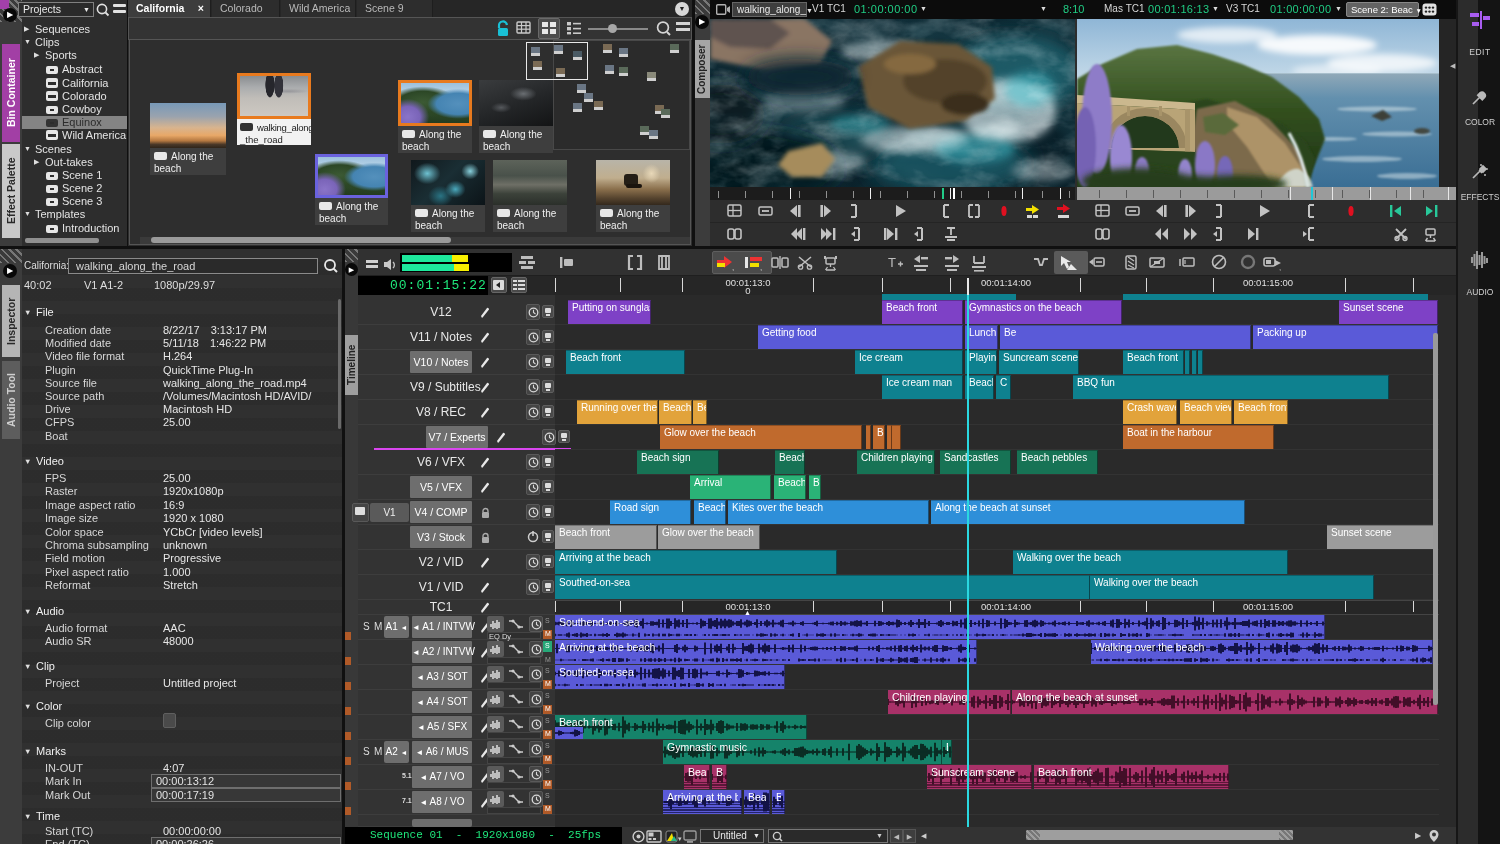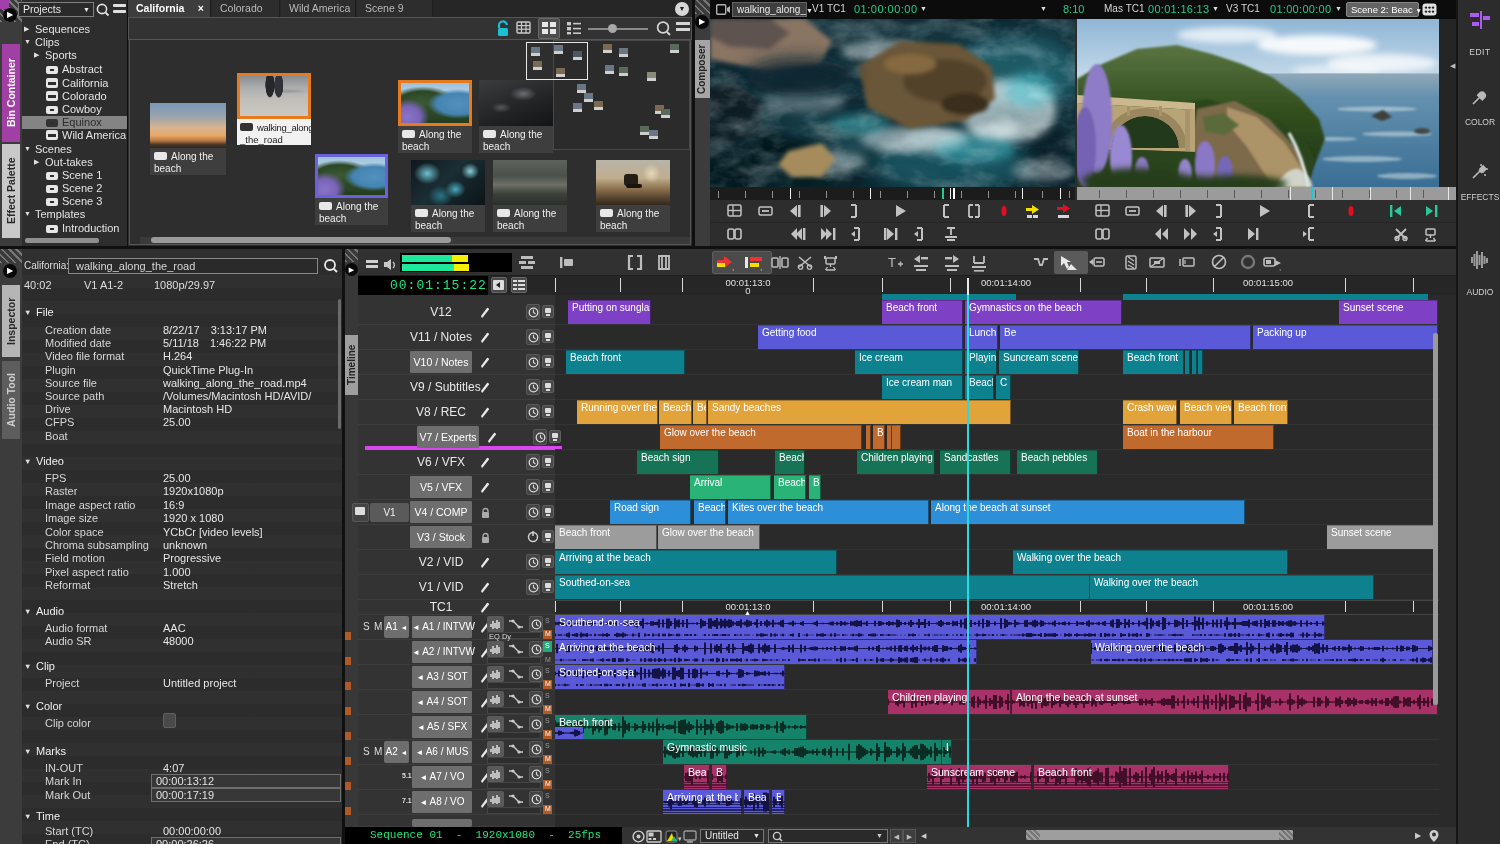--- a/index.html
+++ b/index.html
@@ -548,21 +548,21 @@
 <svg class="ab" style="left:683px;top:226px" width="18" height="16">
       <path d="M3 3 l10 10 M13 3 l-10 10" stroke="#c2c2c2" stroke-width="1.8"></path>
       <circle cx="4" cy="12.5" r="2" fill="none" stroke="#c2c2c2" stroke-width="1.4"></circle>
       <circle cx="12" cy="12.5" r="2" fill="none" stroke="#c2c2c2" stroke-width="1.4"></circle>
     </svg>
 <svg class="ab" style="left:712px;top:226px" width="18" height="16">
       <rect x="4" y="3" width="9" height="6" rx="1" fill="none" stroke="#c2c2c2" stroke-width="1.5"></rect>
       <path d="M8.5 9 v3 M4 15 h9 M5.5 12 l-2 3 M11.5 12 l2 3" stroke="#c2c2c2" stroke-width="1.4" fill="none"></path>
     </svg>
 </div>
-<div class="ab" style="left:1456px;top:0;width:44px;height:844px;background:#2c2c2c;border-left:2px solid #161616">
+<div class="ab" style="left:1456px;top:0;width:22px;height:844px;background:#2c2c2c;border-left:2px solid #161616">
 <svg class="ab" style="left:12px;top:11px" width="20" height="18">
 <line x1="11" y1="0" x2="11" y2="18" stroke="#a85cf0" stroke-width="2"></line>
 <rect x="0" y="2" width="9" height="4" fill="#a85cf0"></rect>
       <rect x="13" y="5" width="7" height="4" fill="#a85cf0"></rect>
       <rect x="2" y="11" width="7" height="4" fill="#a85cf0"></rect>
     </svg>
 <div class="ab" style="left:0;top:47px;width:44px;text-align:center;font-size:8.5px;color:#d0d0d0;letter-spacing:0.5px">EDIT</div>
 <div class="ab" style="left:-8px;top:62px;font-size:7px;color:#bbb">◀</div>
 <svg class="ab" style="left:13px;top:88px" width="18" height="18">
       <path d="M2 16 L10 8 M8 6 l4 4 M9 5 a3.2 3.2 0 0 1 4.5 4.5 l-2.2 2.2 -4.5 -4.5 z" stroke="#b9b9b9" stroke-width="1.7" fill="#b9b9b9"></path>
@@ -887,21 +887,21 @@
       </svg>
 <div class="box" style="left:168px;top:4px;width:14px;height:16px"></div>
       <svg class="ab" style="left:169.5px;top:6.5px" width="11" height="11">
         <circle cx="5.5" cy="5.5" r="4.3" fill="none" stroke="#d8d8d8" stroke-width="1.3"></circle>
         <path d="M5.5 2.8 v2.7 l2 1.5" stroke="#d8d8d8" stroke-width="1.1" fill="none"></path>
       </svg>
 <div class="mon" style="left:184px;top:5px"></div>
       <div class="ab" style="left:187px;top:8px;width:6px;height:5px;background:#ddd;border-radius:1px"></div>
       <div class="ab" style="left:188px;top:14px;width:4px;height:2px;background:#ddd"></div>
 </div>
-<div class="ab" style="left:20px;top:176px;width:197px;height:25px;border-bottom:4px solid #d946ef">
+<div class="ab" style="left:29px;top:176px;width:197px;height:25px;border-bottom:2px solid #d946ef">
 <div class="hdrbox" style="left:52px">V7 / Experts</div>
 <svg class="ab" style="left:121px;top:7px" width="11" height="12">
         <path d="M3 11 L2 9 L8 1 a1.4 1.4 0 0 1 2 1.6 L4 10 z" fill="#e8e8e8"></path>
       </svg>
 <div class="box" style="left:168px;top:4px;width:14px;height:16px"></div>
       <svg class="ab" style="left:169.5px;top:6.5px" width="11" height="11">
         <circle cx="5.5" cy="5.5" r="4.3" fill="none" stroke="#d8d8d8" stroke-width="1.3"></circle>
         <path d="M5.5 2.8 v2.7 l2 1.5" stroke="#d8d8d8" stroke-width="1.1" fill="none"></path>
       </svg>
 <div class="mon" style="left:184px;top:5px"></div>
@@ -1228,24 +1228,24 @@
 <div class="clip" style="left:510px;top:101px;width:108px;height:24px;background:#0e818f">Ice cream</div>
 <div class="clip" style="left:620px;top:101px;width:32px;height:24px;background:#0e818f">Playing</div>
 <div class="clip" style="left:654px;top:101px;width:80px;height:24px;background:#0e818f">Suncream scene</div>
 <div class="clip" style="left:778px;top:101px;width:61px;height:24px;background:#0e818f">Beach front</div>
 <div class="clip" style="left:840px;top:101px;width:5px;height:24px;background:#0e818f"></div>
 <div class="clip" style="left:847px;top:101px;width:4px;height:24px;background:#0e818f"></div>
 <div class="clip" style="left:853px;top:101px;width:4px;height:24px;background:#0e818f"></div>
 <div class="clip" style="left:537px;top:126px;width:81px;height:24px;background:#0e818f">Ice cream man</div>
 <div class="clip" style="left:620px;top:126px;width:29px;height:24px;background:#0e818f">Beach</div>
 <div class="clip" style="left:651px;top:126px;width:15px;height:24px;background:#0e818f">C</div>
+<div class="clip" style="left:728px;top:126px;width:316px;height:24px;background:#0e818f">BBQ fun</div>
 <div class="clip" style="left:232px;top:151px;width:81px;height:24px;background:#e2a33b">Running over the s</div>
 <div class="clip" style="left:314px;top:151px;width:33px;height:24px;background:#e2a33b">Beach</div>
 <div class="clip" style="left:348px;top:151px;width:14px;height:24px;background:#e2a33b">Be</div>
-<div class="clip" style="left:363px;top:151px;width:303px;height:24px;background:#e2a33b">Sandy beaches</div>
 <div class="clip" style="left:778px;top:151px;width:54px;height:24px;background:#e2a33b">Crash wave</div>
 <div class="clip" style="left:835px;top:151px;width:52px;height:24px;background:#e2a33b">Beach view</div>
 <div class="clip" style="left:889px;top:151px;width:54px;height:24px;background:#e2a33b">Beach front</div>
 <div class="clip" style="left:315px;top:176px;width:202px;height:24px;background:#c06a2d">Glow over the beach</div>
 <div class="clip" style="left:521px;top:176px;width:5px;height:24px;background:#c06a2d">B</div>
 <div class="clip" style="left:528px;top:176px;width:12px;height:24px;background:#c06a2d">Be</div>
 <div class="clip" style="left:542px;top:176px;width:3px;height:24px;background:#c06a2d"></div>
 <div class="clip" style="left:547px;top:176px;width:2px;height:24px;background:#c06a2d"></div>
 <div class="clip" style="left:551px;top:176px;width:2px;height:24px;background:#c06a2d"></div>
 <div class="clip" style="left:778px;top:176px;width:151px;height:24px;background:#c06a2d">Boat in the harbour</div>
@@ -1461,21 +1461,21 @@
 <svg class="ab" style="left:320px;top:581px" width="18" height="13">
       <rect x="1" y="1" width="11" height="11" rx="2" fill="#222" stroke="#888"></rect>
       <polygon points="2,11 7,3 9,11" fill="#f2df00"></polygon>
       <polygon points="6,11 9,6 12,11" fill="#28b888"></polygon>
       <text x="13" y="11" fill="#ccc" font-size="7">▾</text>
     </svg>
 <svg class="ab" style="left:338px;top:581px" width="15" height="13">
       <rect x="1" y="1" width="12" height="9" rx="1.5" fill="none" stroke="#999" stroke-width="1.4"></rect>
       <rect x="4" y="11" width="6" height="1.8" fill="#999"></rect>
     </svg>
-<div class="ab" style="left:355px;top:580px;width:64px;height:14px;background:#2a2a2a;border:1px solid #777;color:#e8e8e8;font-size:10px;line-height:12px;padding-left:4px">Untitled<span style="float:right;margin-right:3px;font-size:7px">▼</span></div>
+<div class="ab" style="left:355px;top:580px;width:64px;height:14px;background:#2a2a2a;border:1px solid #777;color:#e8e8e8;font-size:10px;line-height:12px;padding-left:12px">Untitled<span style="float:right;margin-right:3px;font-size:7px">▼</span></div>
 <div class="ab" style="left:423px;top:580px;width:120px;height:14px;background:#2a2a2a;border:1px solid #777"></div>
 <svg class="ab" style="left:427px;top:582px" width="12" height="11">
       <circle cx="5" cy="5" r="3.6" fill="none" stroke="#ccc" stroke-width="1.4"></circle>
       <line x1="7.6" y1="7.6" x2="10" y2="10" stroke="#ccc" stroke-width="1.5"></line>
     </svg>
 <div class="ab" style="left:531px;top:583px;font-size:7px;color:#ccc">▼</div>
 <div class="ab" style="left:545px;top:580px;width:13px;height:14px;background:#3e3e3e;border:1px solid #555;color:#bbb;font-size:7px;text-align:center;line-height:13px">◀</div>
 <div class="ab" style="left:558px;top:580px;width:13px;height:14px;background:#3e3e3e;border:1px solid #555;color:#bbb;font-size:7px;text-align:center;line-height:13px">▶</div>
 <div class="ab" style="left:576px;top:583px;font-size:7px;color:#ccc">◀</div>
 <div class="ab" style="left:681px;top:581px;width:267px;height:10px;background:#9e9e9e;border-radius:2px"></div>

